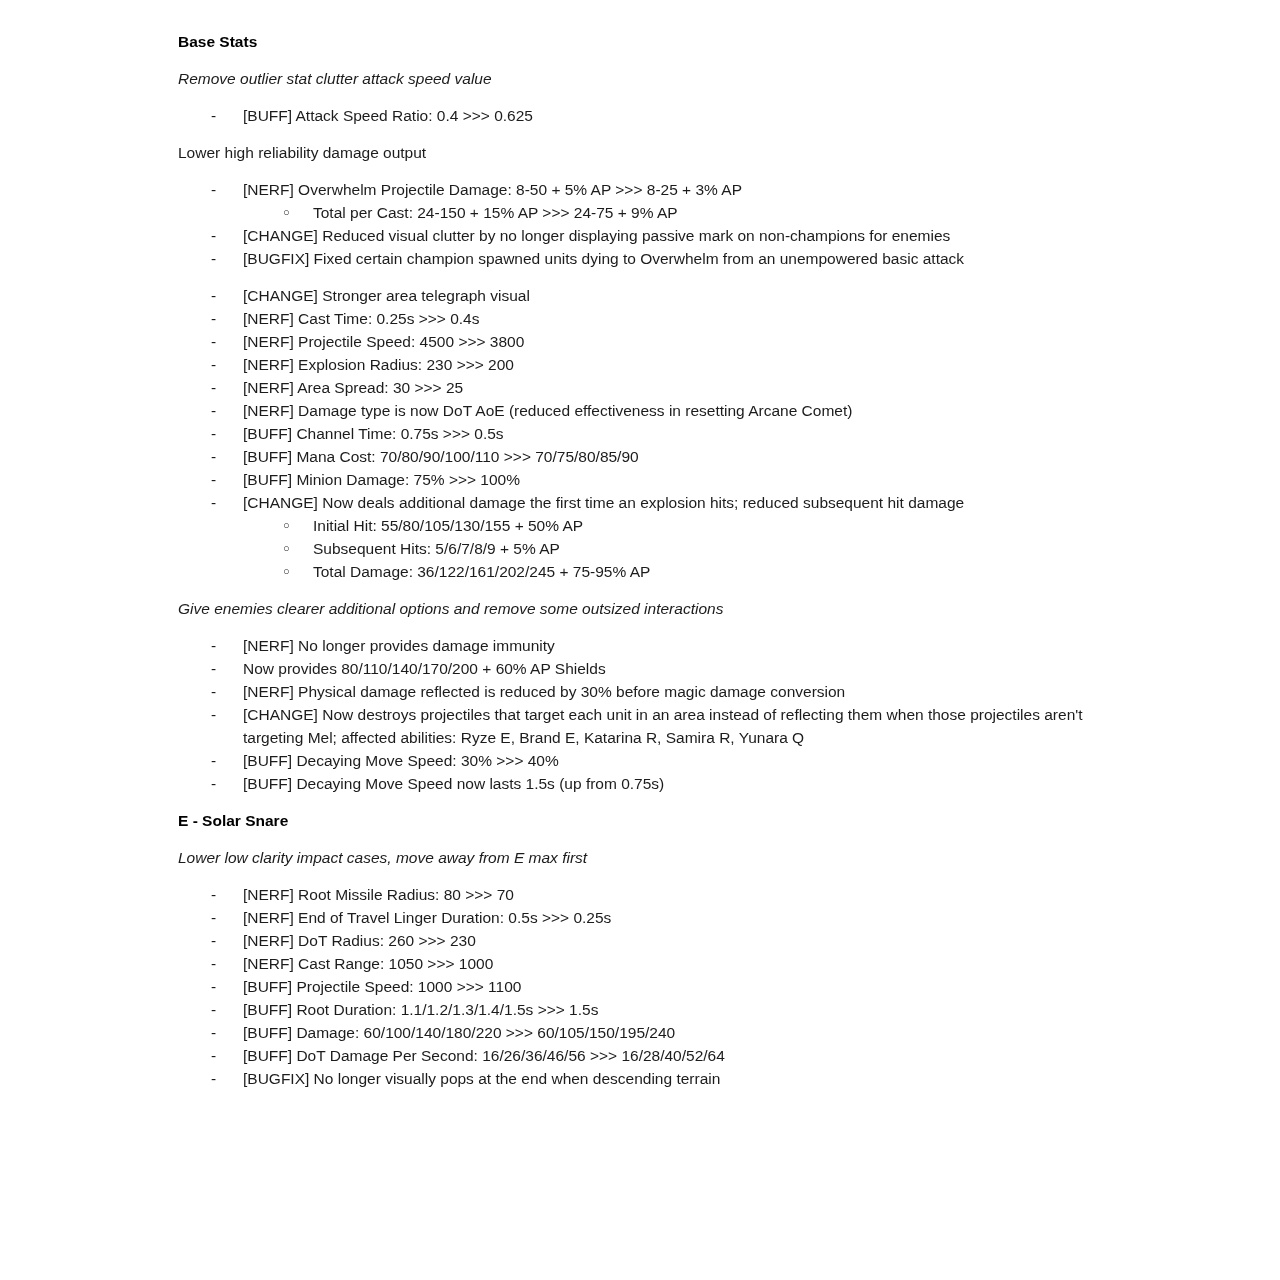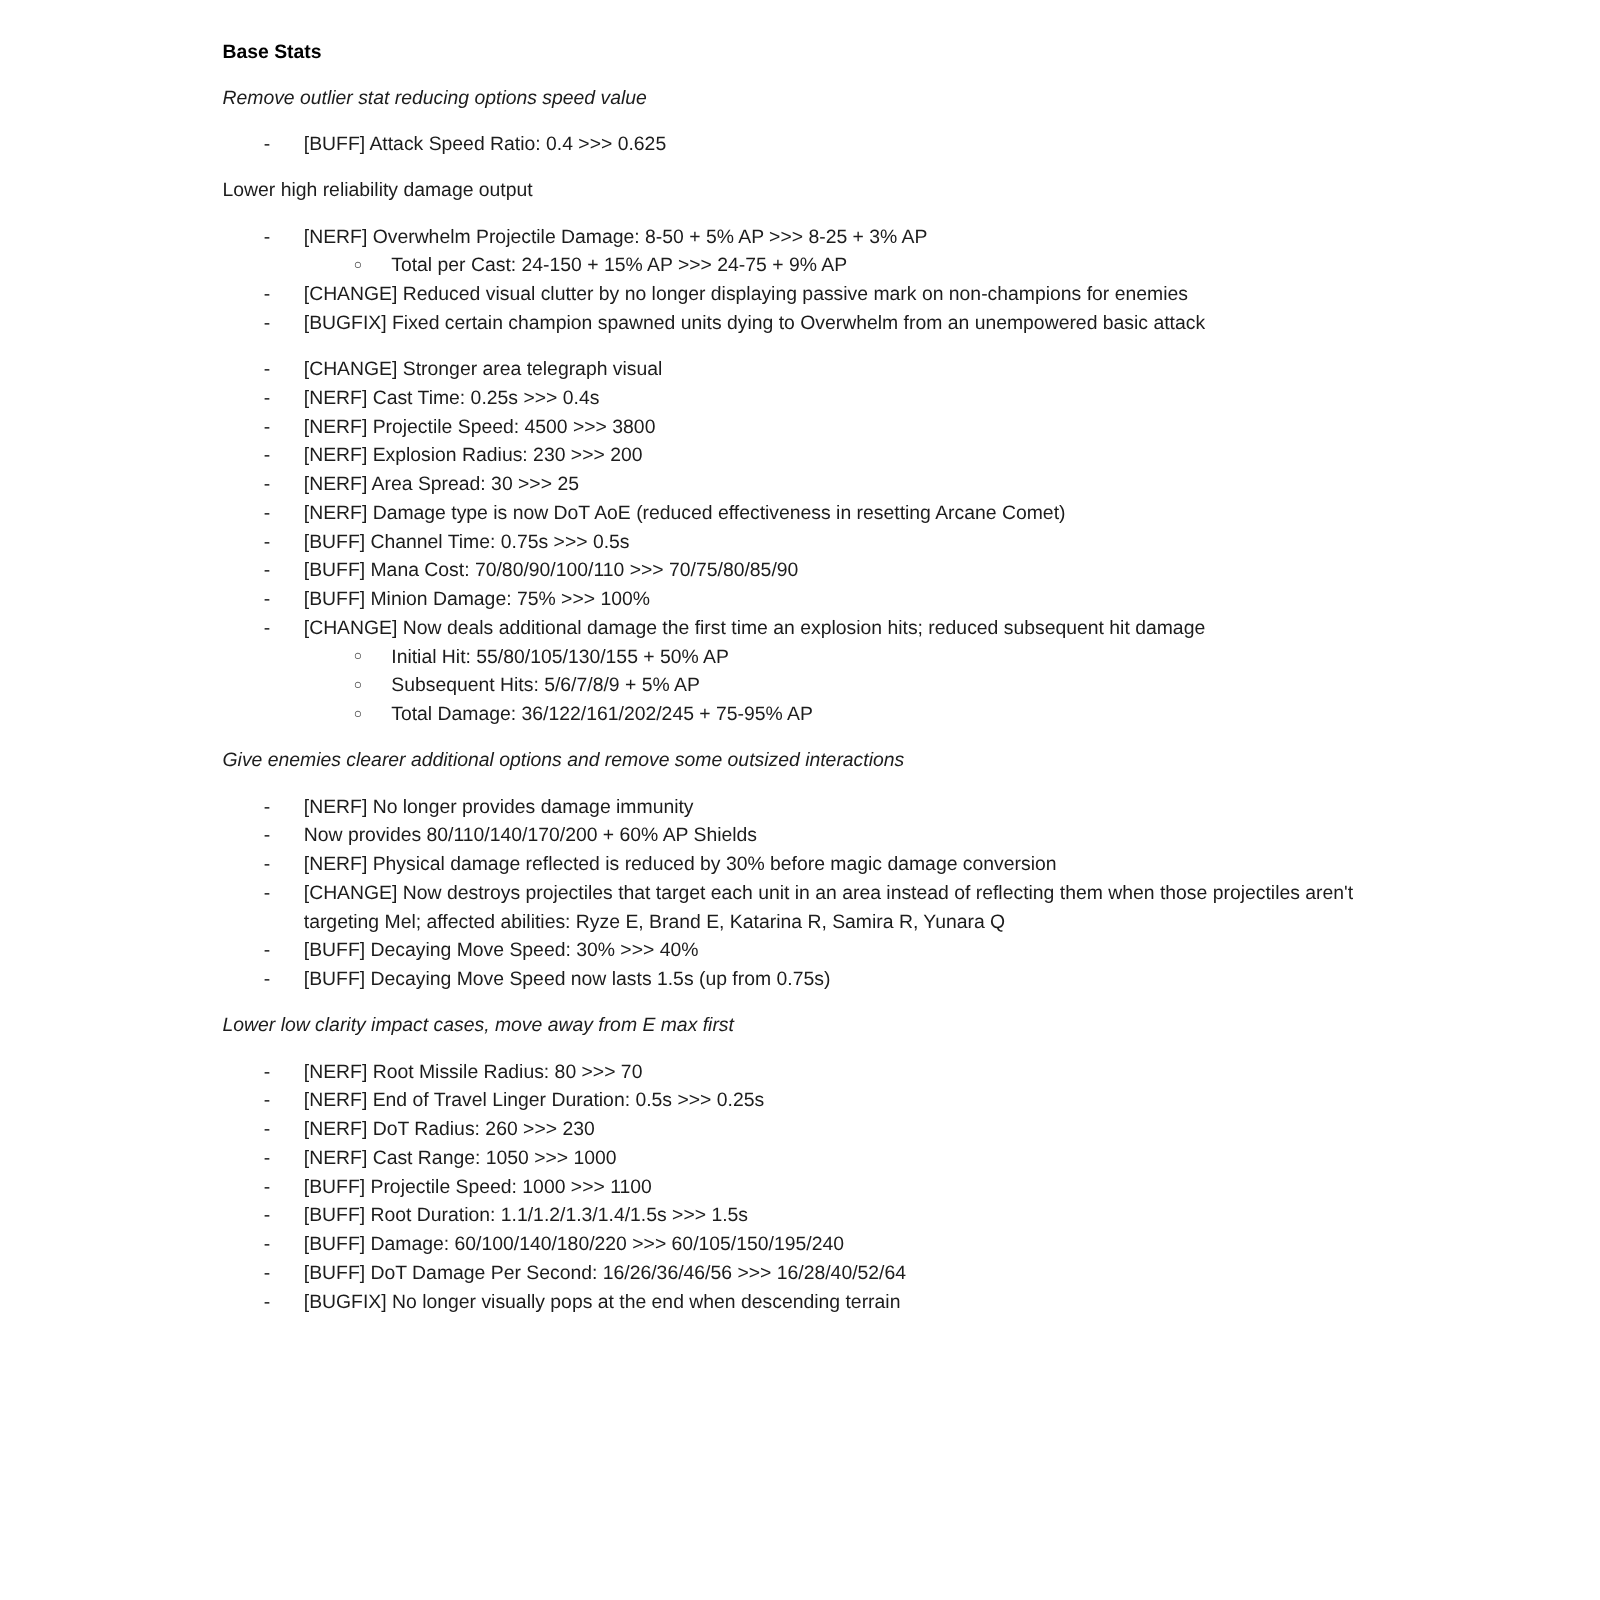--- a/index.html
+++ b/index.html
@@ -69,21 +69,21 @@
   .btext {
     line-height: 23px;
   }
 </style>
 </head>
 <body>
 
 <main class="doc" id="doc-root">
   <section class="section">
     <h3 class="heading">Base Stats</h3>
-    <p class="desc italic">Remove outlier stat reducing options speed value</p>
+    <p class="desc italic">Remove outlier stat clutter attack speed value</p>
     <ul class="bullets">
   <li class="bullet">
     <span class="marker dash">-</span>
     <span class="btext">[BUFF] Attack Speed Ratio: 0.4 &gt;&gt;&gt; 0.625</span>
 
   </li>
 </ul>
   </section>
 
   <section class="section">
@@ -228,20 +228,21 @@
 
   <li class="bullet">
     <span class="marker dash">-</span>
     <span class="btext">[BUFF] Decaying Move Speed now lasts 1.5s (up from 0.75s)</span>
 
   </li>
 </ul>
   </section>
 
   <section class="section">
+    <h3 class="heading">E - Solar Snare</h3>
     <p class="desc italic">Lower low clarity impact cases, move away from E max first</p>
     <ul class="bullets">
   <li class="bullet">
     <span class="marker dash">-</span>
     <span class="btext">[NERF] Root Missile Radius: 80 &gt;&gt;&gt; 70</span>
 
   </li>
 
   <li class="bullet">
     <span class="marker dash">-</span>

